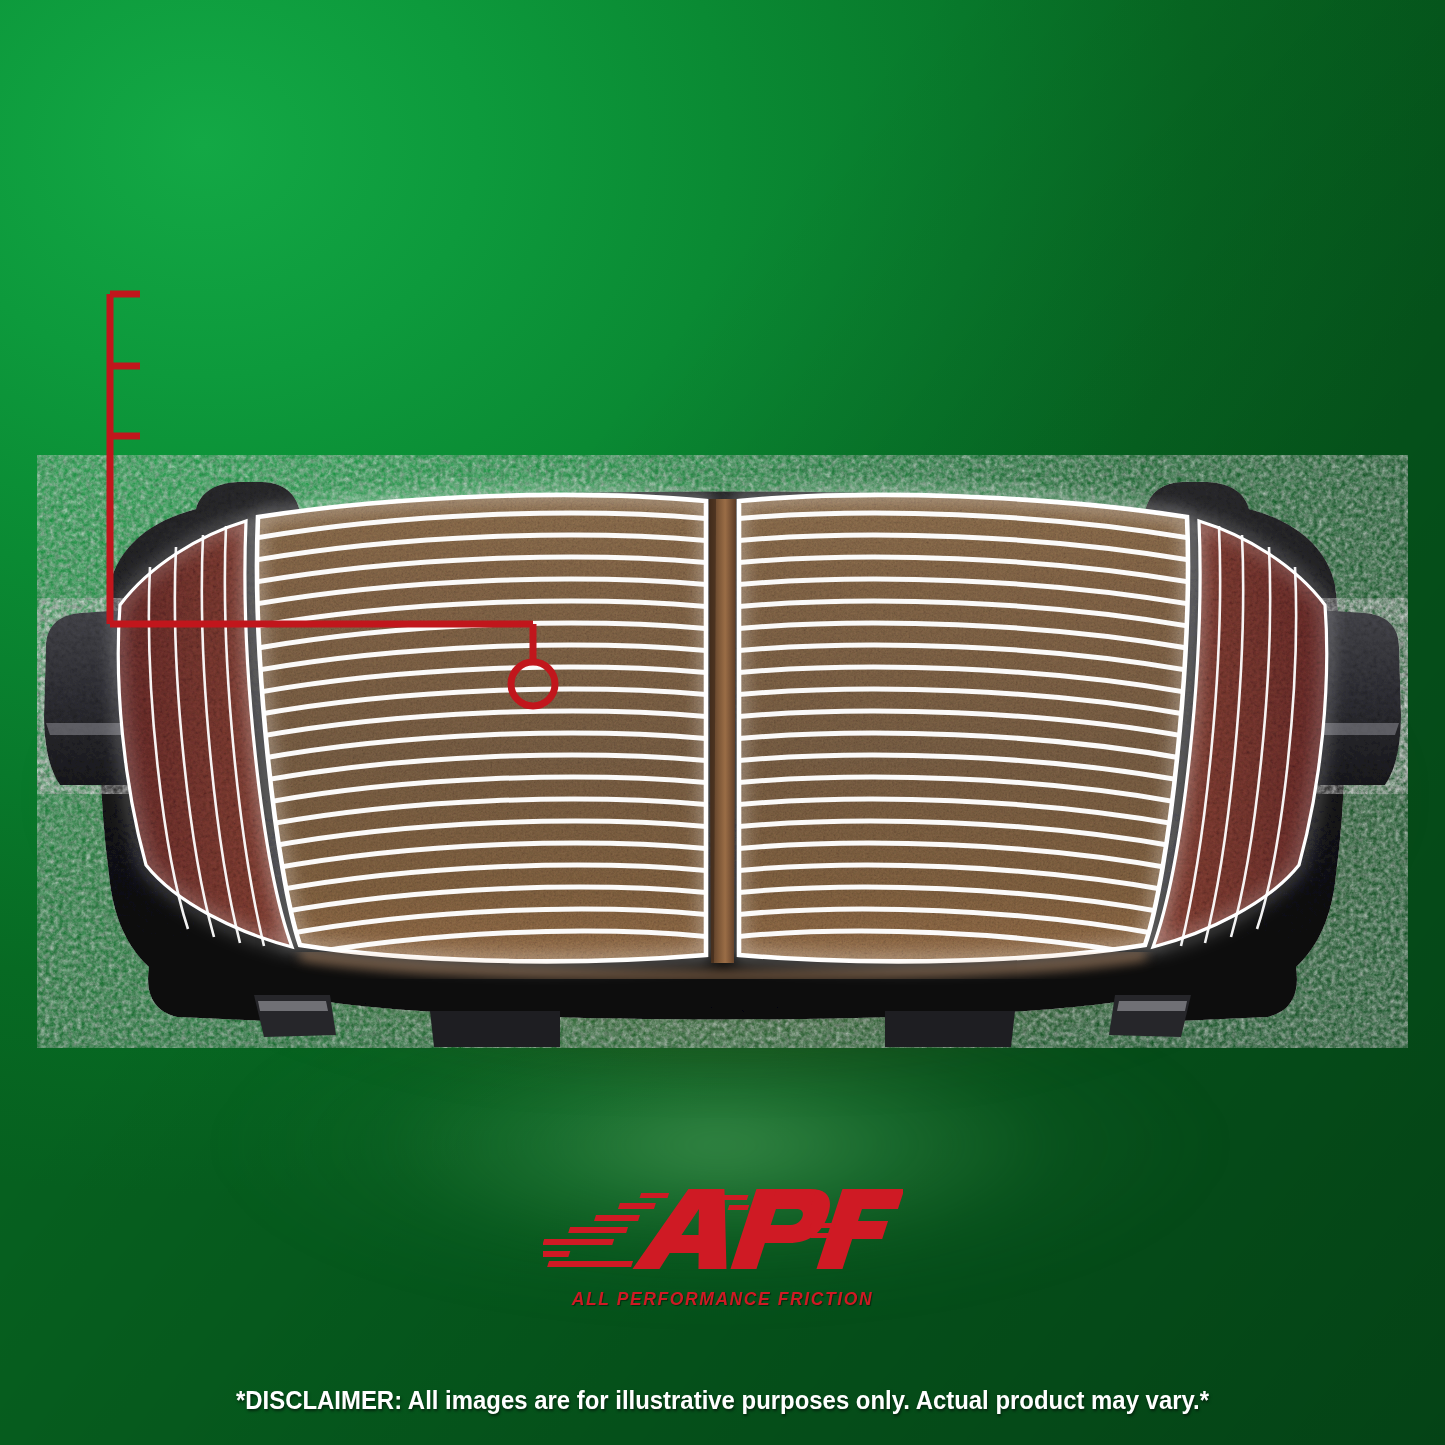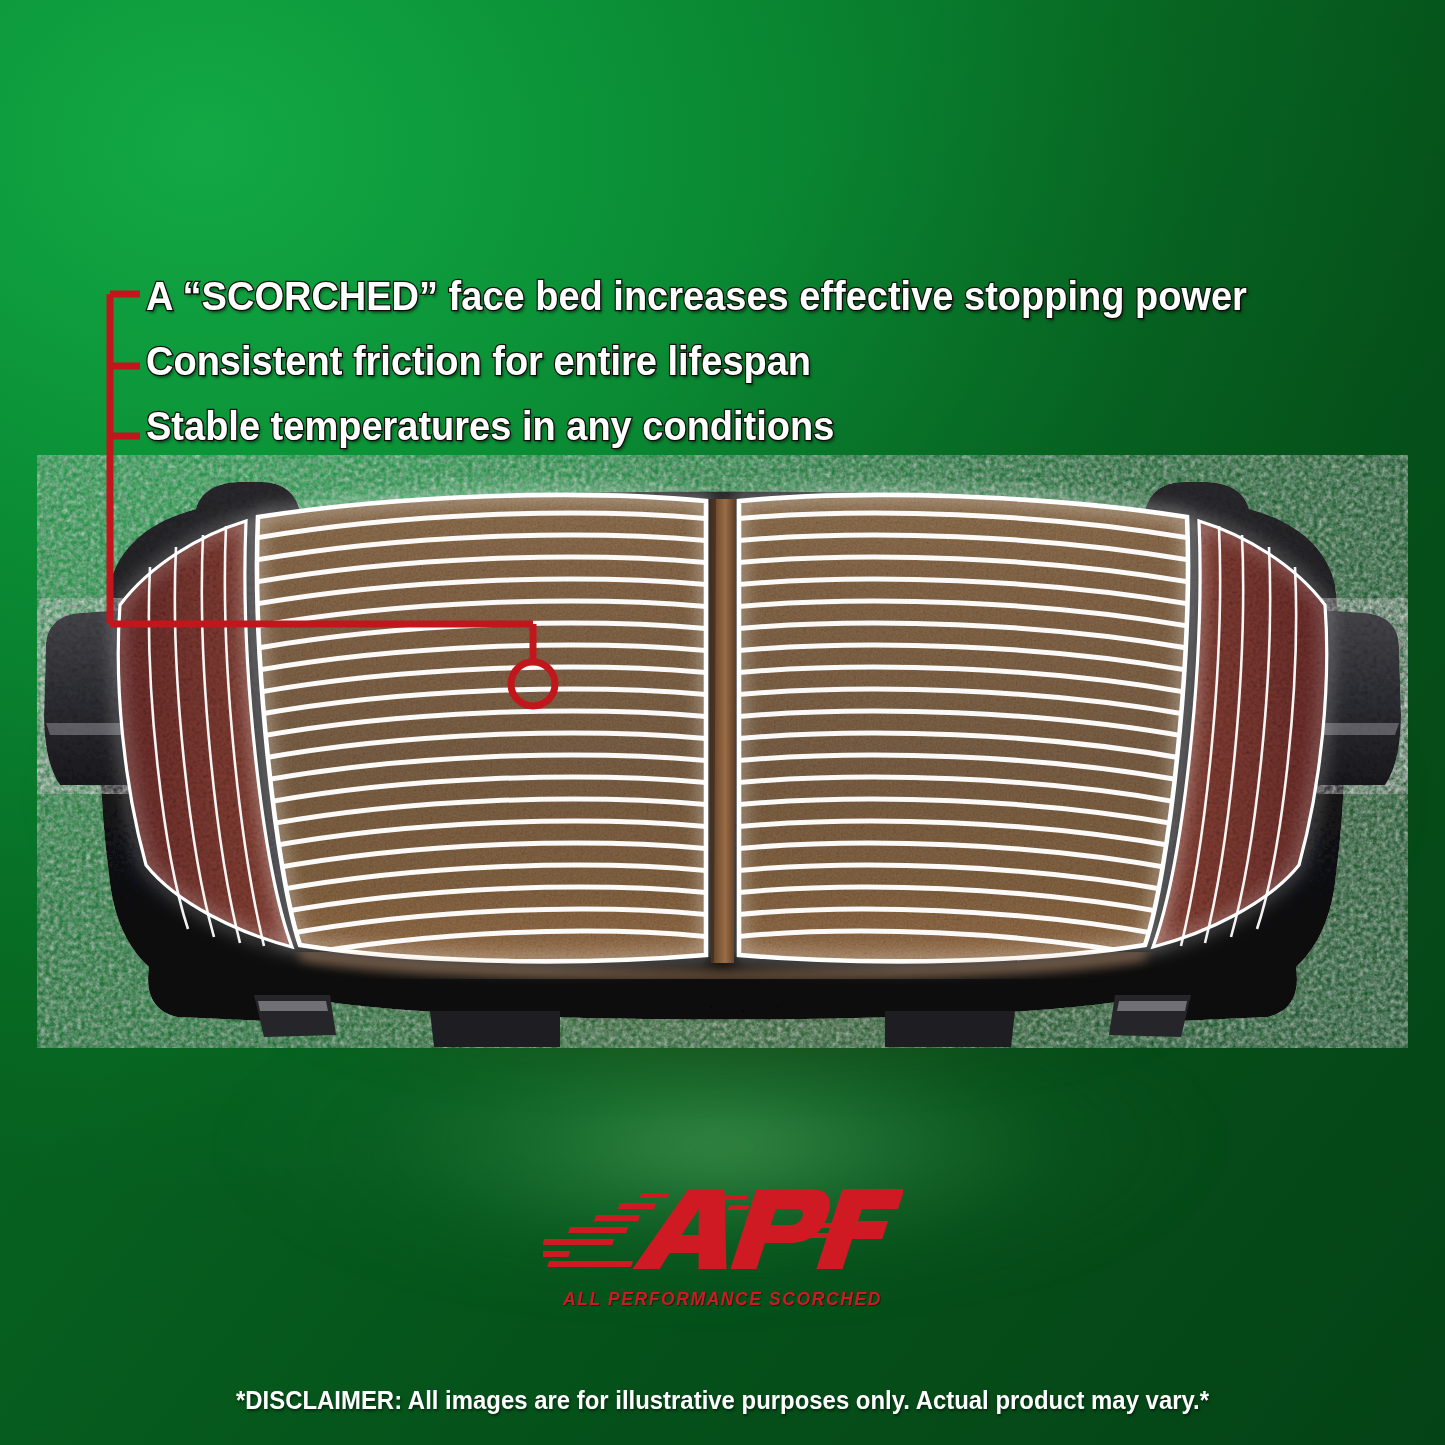--- a/index.html
+++ b/index.html
@@ -110,25 +110,20 @@
 </style>
 </head>
 <body>
 
 <div id="stage">
 
   <div id="bg-dark-corner"></div>
   <div id="bg-bottom-glow"></div>
 
 
-  <div id="bullets">
-    <div class="bullet">A “SCORCHED” face bed increases effective stopping power</div>
-    <div class="bullet">Consistent friction for entire lifespan</div>
-    <div class="bullet">Stable temperatures in any conditions</div>
-  </div>
 
   <div id="pad-wrap">
     <div id="pad-glow"></div>
 
     <svg id="pad-svg" width="1445" height="640" viewBox="0 0 1445 640">
       <defs>
 
         <filter id="grain" x="-5%" y="-5%" width="110%" height="110%">
           <feTurbulence type="fractalNoise" baseFrequency="0.55" numOctaves="4" seed="7" result="n"></feTurbulence>
           <feColorMatrix in="n" type="saturate" values="0.25" result="ns"></feColorMatrix>
@@ -384,18 +379,18 @@
         <path transform="skewX(-18)" d="M304,14 L366,14 L366,34 L330,34 L330,46 L360,46 L360,64 L330,64 L330,94 L304,94 Z"></path>
 
         <rect x="238" y="16" width="40" height="5" transform="skewX(-18)"></rect>
         <rect x="248" y="26" width="30" height="5" transform="skewX(-18)"></rect>
         <rect x="186" y="20" width="26" height="5" transform="skewX(-18)"></rect>
         <rect x="196" y="30" width="20" height="5" transform="skewX(-18)"></rect>
         <rect x="284" y="48" width="24" height="5" transform="skewX(-18)"></rect>
         <rect x="288" y="58" width="18" height="5" transform="skewX(-18)"></rect>
       </g>
     </svg>
-    <div id="logo-tagline">ALL PERFORMANCE SCORCHED</div>
+    <div id="logo-tagline">ALL PERFORMANCE FRICTION</div>
   </div>
 
   <div id="disclaimer">*DISCLAIMER: All images are for illustrative purposes only. Actual product may vary.*</div>
 
 </div>
 
 </body></html>

